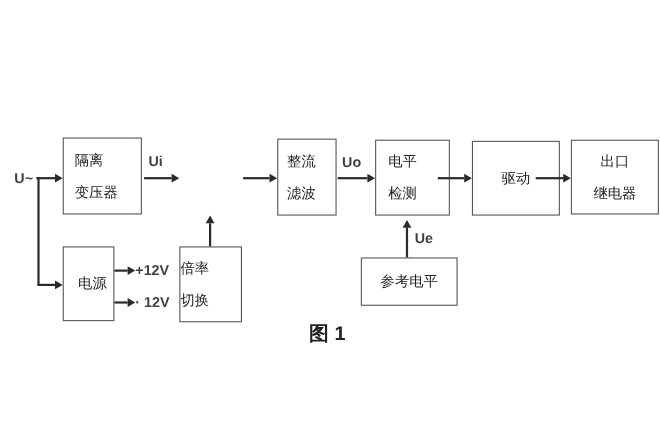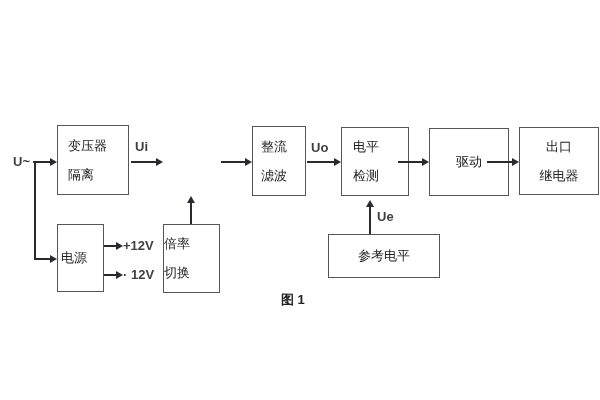--- a/index.html
+++ b/index.html
@@ -30,23 +30,23 @@
   }
   .ctr  { display: flex; align-items: center; justify-content: center; }
   .hctr { align-items: center; padding-left: 0 !important; }
 
   .b1 { left: 57px;  top: 125px; width: 72px; height: 70px; padding-left: 10px; }
   .b2 { left: 163px; top: 126px; width: 57px; height: 70px; padding-left: 8px;  }
   .b3 { left: 252px; top: 126px; width: 54px; height: 70px; padding-left: 8px;  }
   .b4 { left: 341px; top: 127px; width: 68px; height: 69px; padding-left: 11px; }
   .b5 { left: 429px; top: 128px; width: 80px; height: 68px; }
   .b6 { left: 519px; top: 127px; width: 80px; height: 68px; }
-  .b7 { left: 57px;  top: 224px; width: 47px; height: 68px; display:flex; align-items:center; padding-left: 3px; }
+  .b7 { left: 57px;  top: 224px; width: 47px; height: 68px; display:flex; align-items:center; padding-left: 13px; }
   .b8 { left: 163px; top: 224px; width: 57px; height: 69px; }
-  .b9 { left: 328px; top: 234px; width: 112px; height: 44px; }
+  .b9 { left: 328px; top: 234px; width: 88px; height: 44px; }
 
   
   .hline { position: absolute; height: 1.5px; background: #2a2a2e; }
   .vline { position: absolute; width: 1.5px;  background: #2a2a2e; }
   .ar { position: absolute; width: 0; height: 0; }
   .ar-r { border-left: 7px solid #2a2a2e; border-top: 4px solid transparent; border-bottom: 4px solid transparent; }
   .ar-u { border-bottom: 7px solid #2a2a2e; border-left: 4px solid transparent; border-right: 4px solid transparent; }
 
   .ln-in   { left: 33px;  top: 161px; width: 18px; }
   .ah-in   { left: 50px;  top: 158px; }
@@ -83,34 +83,34 @@
   }
   .l-u   { left: 13px;  top: 155px; }
   .l-ui  { left: 135px; top: 140px; }
   .l-uo  { left: 311px; top: 141px; }
   .l-ue  { left: 377px; top: 210px; }
   .l-p12 { left: 123px; top: 239px; }
   .l-m12 { left: 123px; top: 268px; }
   .caption {
     position: absolute;
     left: 281px; top: 291px;
-    font-size: 13px;
+    font-size: 18px;
     font-weight: 600;
     color: #222222;
     white-space: nowrap;
   }
 </style>
 </head>
 <body>
 
 <div class="canvas">
 
   <div class="blk two b1">
+    <span>隔离</span>
     <span>变压器</span>
-    <span>隔离</span>
   </div>
   <div class="blk two b3">
     <span>整流</span>
     <span>滤波</span>
   </div>
   <div class="blk two b4">
     <span>电平</span>
     <span>检测</span>
   </div>
   <div class="blk ctr b5">

